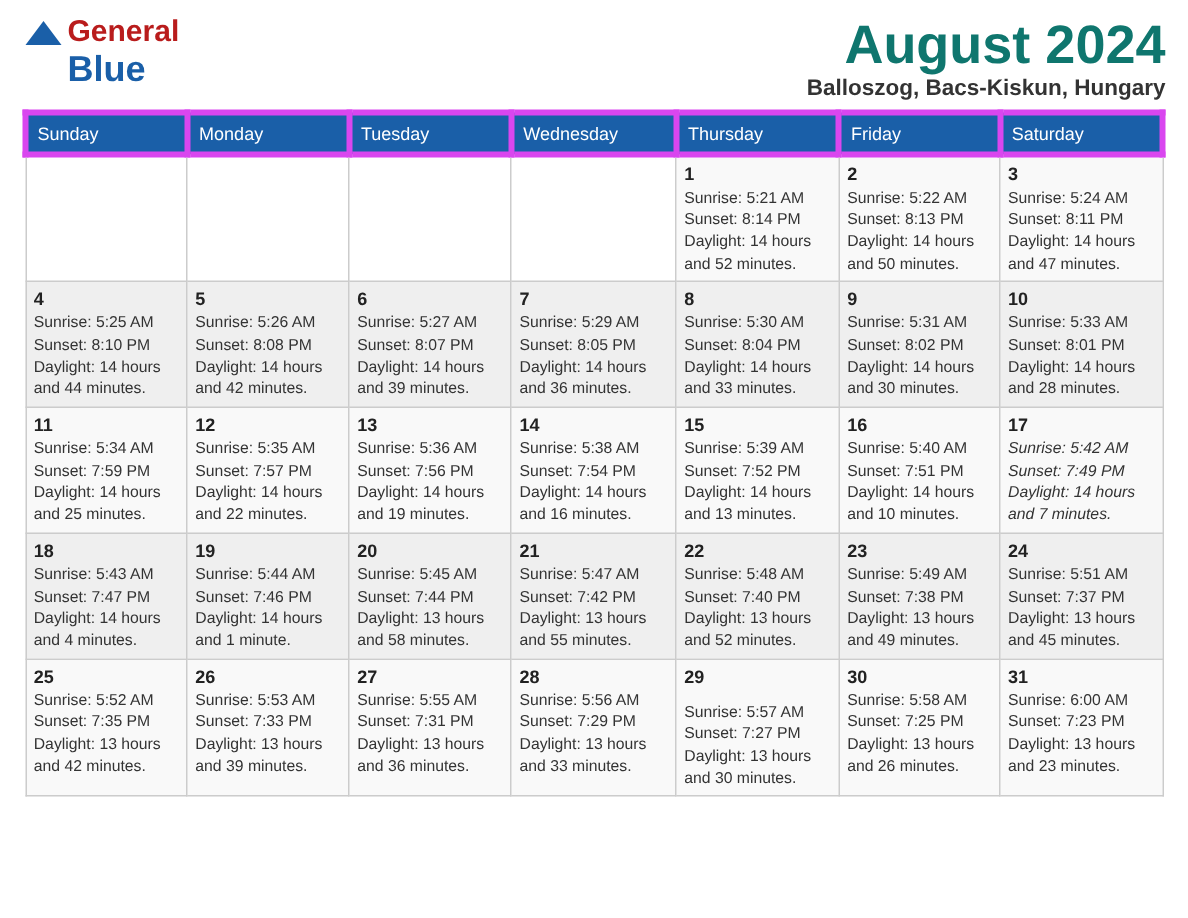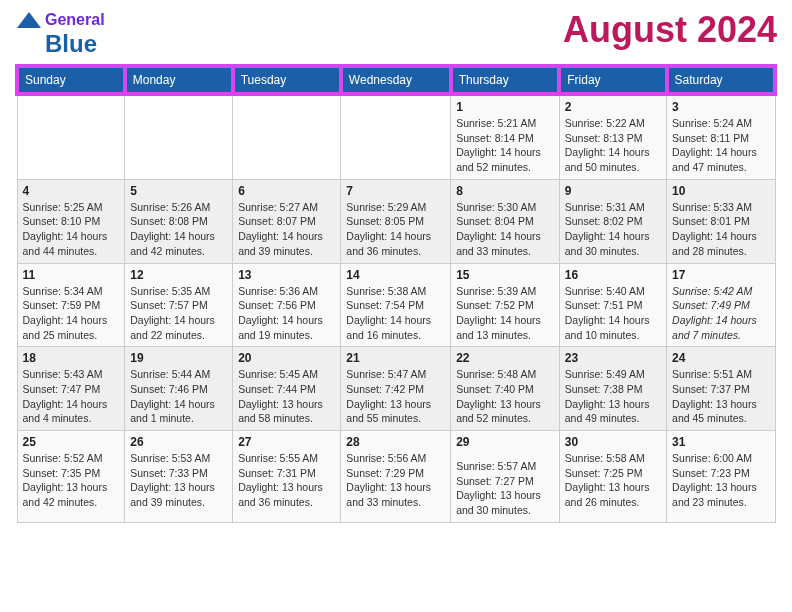--- a/index.html
+++ b/index.html
@@ -30,21 +30,21 @@
       display: flex;
       align-items: center;
       gap: 2px;
     }
     .title-area {
       text-align: right;
     }
     .month-year {
       font-size: 36px;
       font-weight: bold;
-      color: #be185d;
+      color: #0f766e;
       line-height: 1.1;
     }
     .location {
       font-size: 15px;
       color: #333;
       font-weight: bold;
     }
     .calendar-table {
       width: 100%;
       border-collapse: collapse;
@@ -91,26 +91,27 @@
   </style>
 </head>
 <body>
 
 <div class="header-area">
   <div class="logo">
     <div class="logo-row">
       <svg class="logo-icon" viewBox="0 0 28 20" xmlns="http://www.w3.org/2000/svg">
         <polygon points="14,2 26,18 2,18" fill="#1a5fa8"></polygon>
       </svg>
-      <span style="font-size:16px; font-weight:bold; color:#6d28d9;">General</span>
+      <span style="font-size:20px; font-weight:bold; color:#b91c1c;">General</span>
     </div>
     <span style="font-size:24px; font-weight:bold; color:#1a5fa8; margin-left: 30px;">Blue</span>
   </div>
   <div class="title-area">
     <div class="month-year">August 2024</div>
+    <div class="location">Balloszog, Bacs-Kiskun, Hungary</div>
   </div>
 </div>
 
 <table class="calendar-table">
   <thead>
     <tr>
     <th>Sunday</th>
         <th>Monday</th>
         <th>Tuesday</th>
         <th>Wednesday</th>

